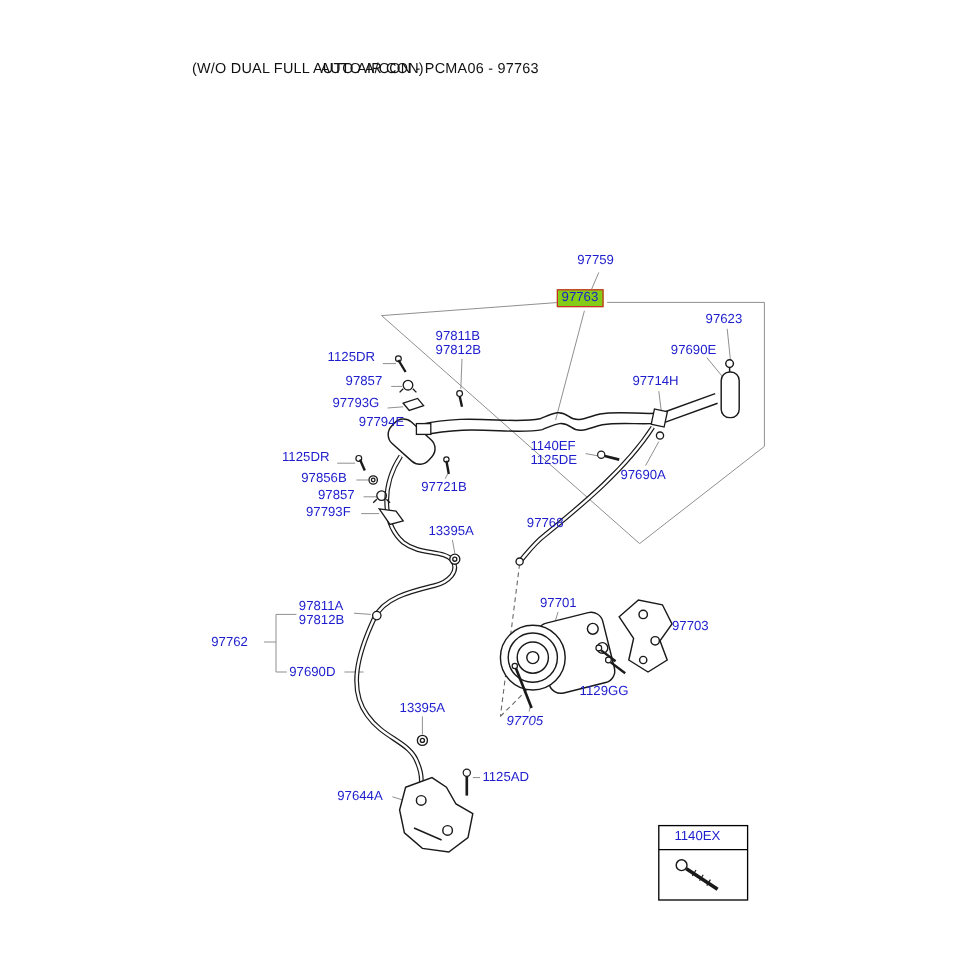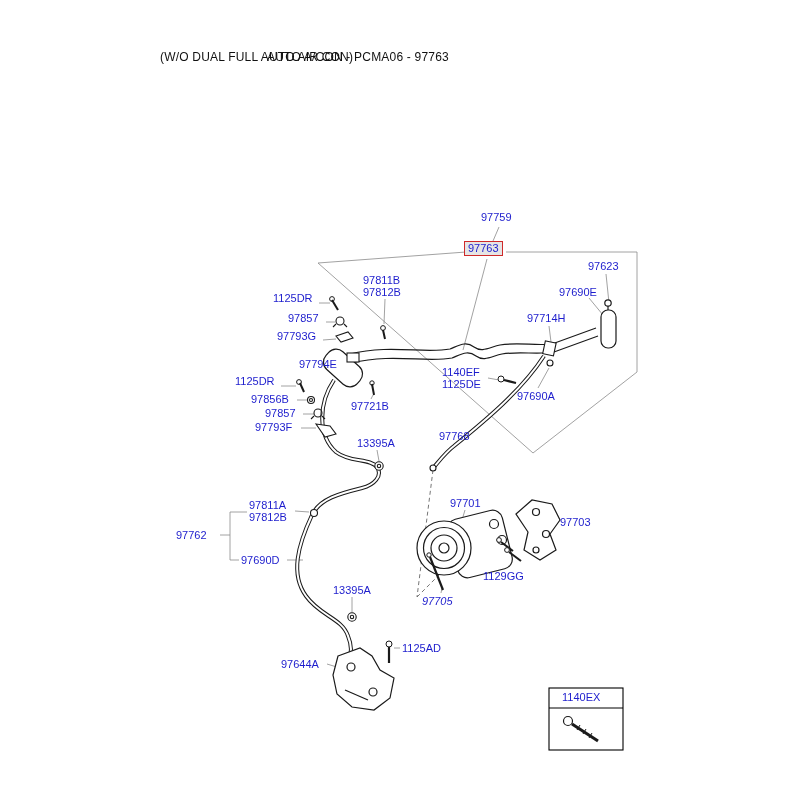--- a/index.html
+++ b/index.html
@@ -12,21 +12,21 @@
     position:absolute;top:50px;font-size:12px;color:#111;white-space:nowrap;
     letter-spacing:0.2px;
   }
   #diagram-svg{position:absolute;left:0;top:0;}
   #labels-layer{position:absolute;left:0;top:0;width:800px;height:800px;pointer-events:none;padding-left:28px;}
   .part-label{
     position:absolute;font-size:11px;line-height:13px;color:#1d1dcd;
     white-space:nowrap;pointer-events:auto;cursor:pointer;
   }
   .part-label.highlighted{
-    background:#e5e5e5;border:1.4px solid #cf2a2a;padding:0px 3px;
+    background:#84cc16;border:1.4px solid #cf2a2a;padding:0px 3px;
   }
 </style>
 </head>
 <body>
 
 <div id="stage">
 
   <div id="title-layer">
     <span class="title-text" style="left:160px;">(W/O DUAL FULL AUTO AIR CON)</span>
     <span class="title-text" style="left:267px;">AUTO A/CON - PCMA06 - 97763</span>
@@ -226,21 +226,21 @@
       <div class="part-label" style="left: 481px; top: 211px;">97759</div>
       <div class="part-label highlighted" style="left: 464px; top: 241px;">97763</div>
       <div class="part-label" style="left: 588px; top: 260px;">97623</div>
       <div class="part-label" style="left: 363px; top: 274px;">97811B</div>
       <div class="part-label" style="left: 363px; top: 286px;">97812B</div>
       <div class="part-label" style="left: 559px; top: 286px;">97690E</div>
       <div class="part-label" style="left: 273px; top: 292px;">1125DR</div>
       <div class="part-label" style="left: 288px; top: 312px;">97857</div>
       <div class="part-label" style="left: 527px; top: 312px;">97714H</div>
       <div class="part-label" style="left: 277px; top: 330px;">97793G</div>
-      <div class="part-label" style="left: 299px; top: 358px;">97794E</div>
+      <div class="part-label" style="left: 299px; top: 346px;">97794E</div>
       <div class="part-label" style="left: 442px; top: 366px;">1140EF</div>
       <div class="part-label" style="left: 442px; top: 378px;">1125DE</div>
       <div class="part-label" style="left: 235px; top: 375px;">1125DR</div>
       <div class="part-label" style="left: 251px; top: 393px;">97856B</div>
       <div class="part-label" style="left: 517px; top: 390px;">97690A</div>
       <div class="part-label" style="left: 351px; top: 400px;">97721B</div>
       <div class="part-label" style="left: 265px; top: 407px;">97857</div>
       <div class="part-label" style="left: 255px; top: 421px;">97793F</div>
       <div class="part-label" style="left: 357px; top: 437px;">13395A</div>
       <div class="part-label" style="left: 439px; top: 430px; text-align: center;">97768</div>

